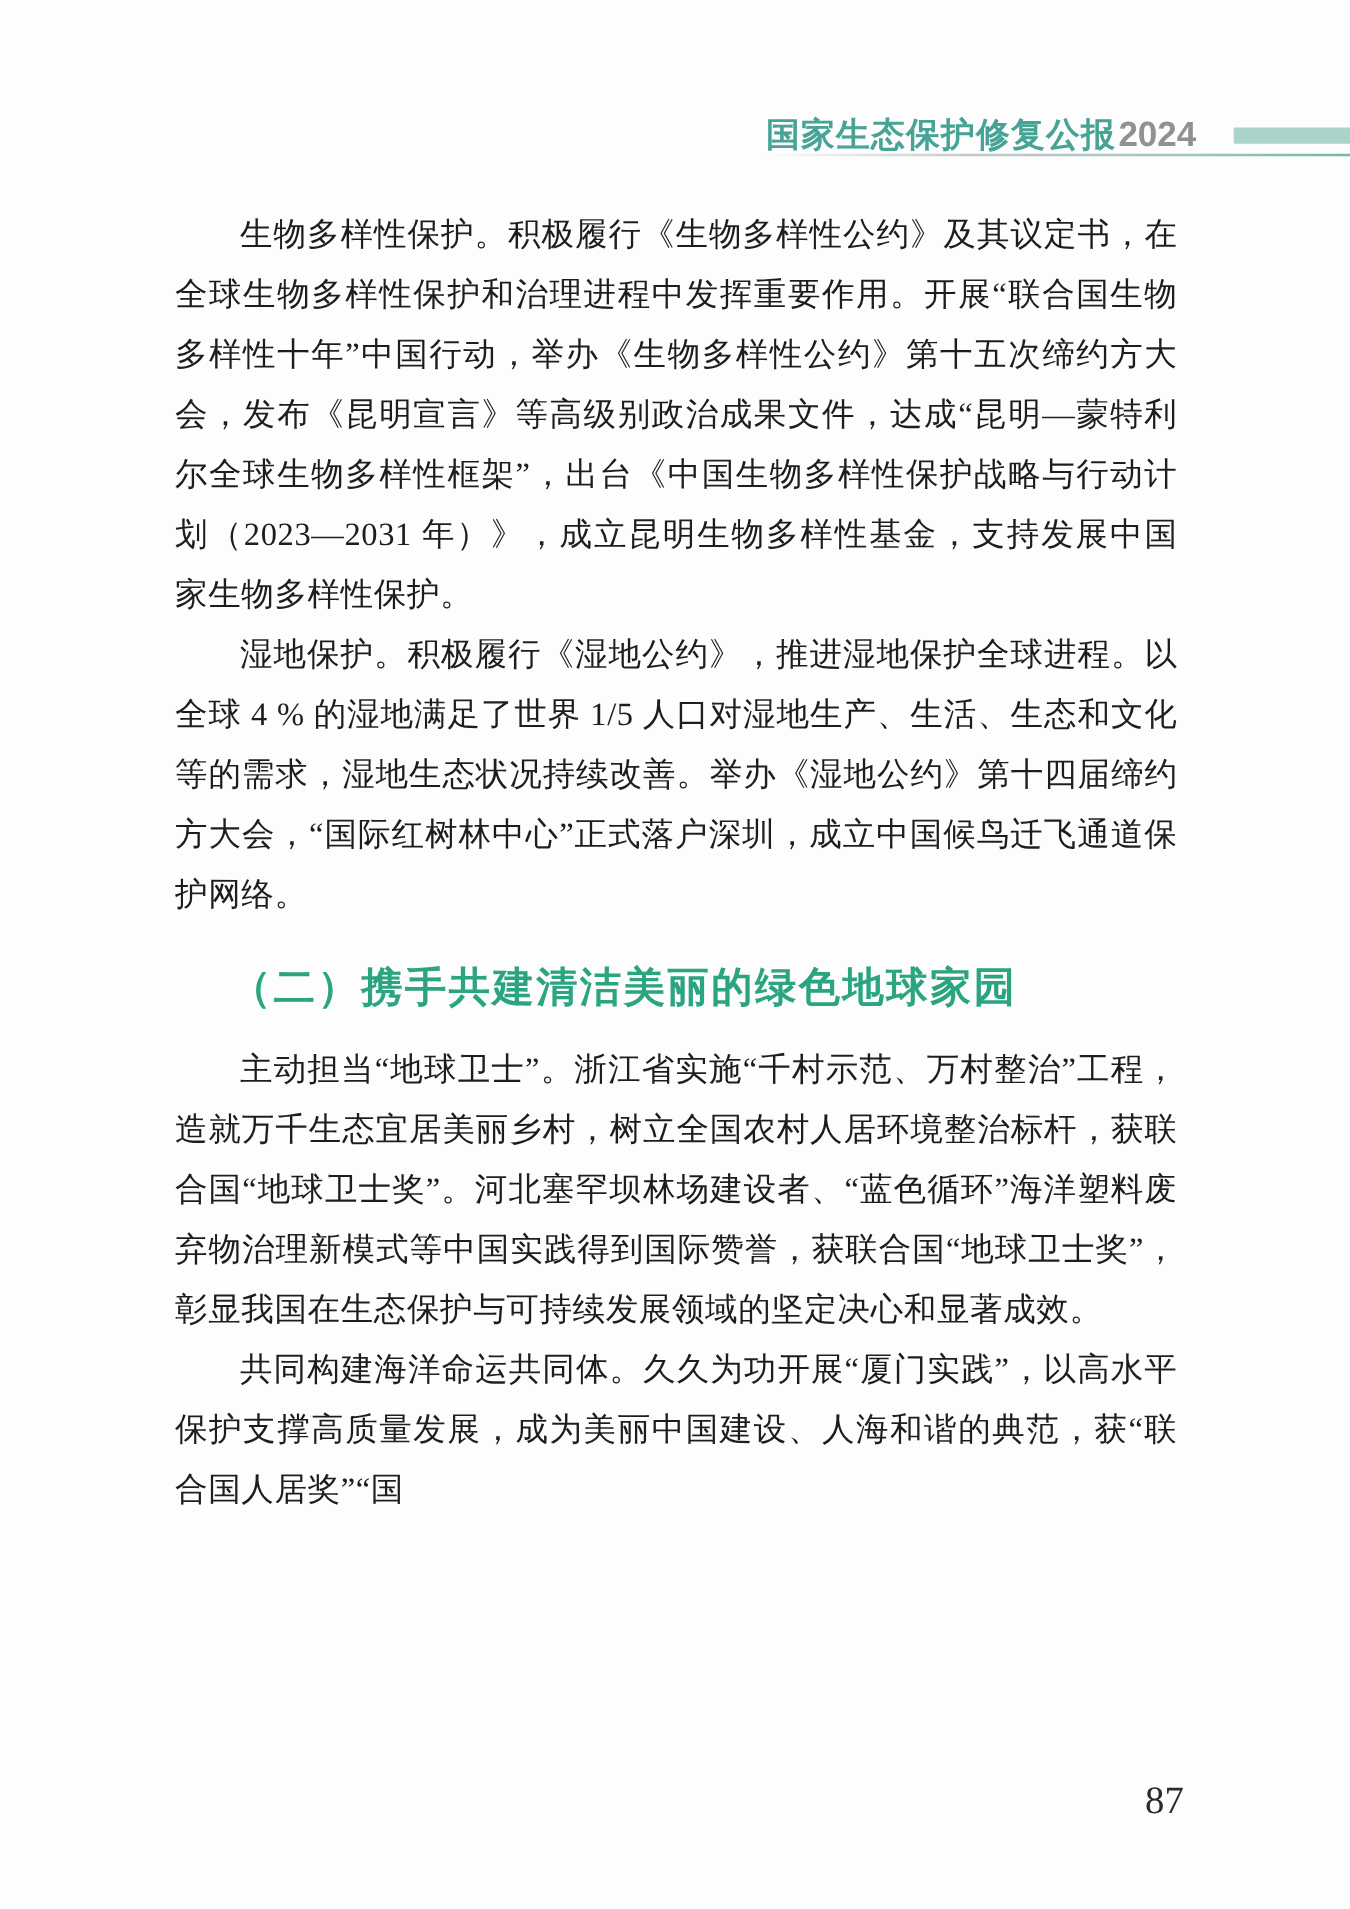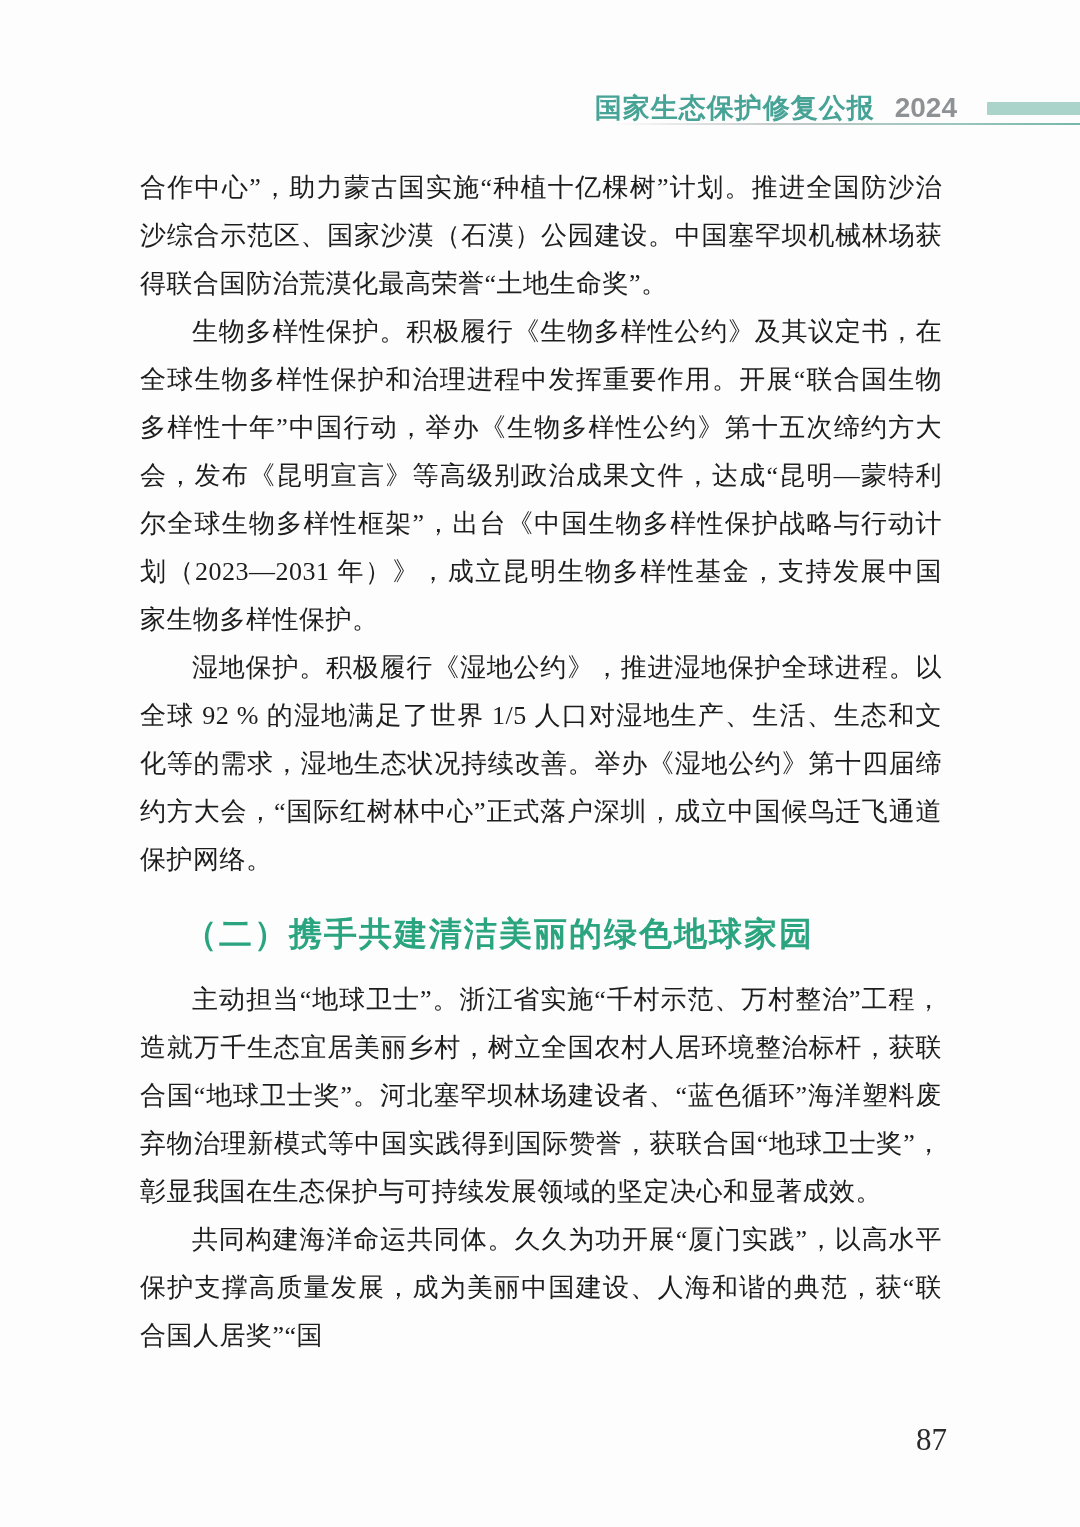--- a/index.html
+++ b/index.html
@@ -39,21 +39,21 @@
     font-size: 27px;
     letter-spacing: 1px;
     color: #46a396;
     line-height: 28px;
   }
   .header-year {
     font-family: "Liberation Sans", "DejaVu Sans", sans-serif;
     font-weight: bold;
     font-size: 28px;
     color: #8e9294;
-    margin-left: 20px;
+    margin-left: 2px;
     line-height: 28px;
   }
   .header-bar {
     display: inline-block;
     width: 113px;
     height: 13px;
     margin-left: 30px;
     background: #aad3ca;
     border-radius: 1px;
   }
@@ -118,23 +118,22 @@
   <header class="page-header">
     <div class="header-inner">
       <span class="header-title">国家生态保护修复公报</span>
       <span class="header-year">2024</span>
       <span class="header-bar"></span>
     </div>
     <div class="header-rule"></div>
   </header>
 
   <main class="page-body">
-    <p class="para no-indent">合作中心”，助力蒙古国实施“种植十亿棵树”计划。推进全国防沙治沙综合示范区、国家沙漠（石漠）公园建设。中国塞罕坝机械林场获得联合国防治荒漠化最高荣誉“土地生命奖”。</p>
     <p class="para">生物多样性保护。积极履行《生物多样性公约》及其议定书，在全球生物多样性保护和治理进程中发挥重要作用。开展“联合国生物多样性十年”中国行动，举办《生物多样性公约》第十五次缔约方大会，发布《昆明宣言》等高级别政治成果文件，达成“昆明—蒙特利尔全球生物多样性框架”，出台《中国生物多样性保护战略与行动计划（2023—2031 年）》，成立昆明生物多样性基金，支持发展中国家生物多样性保护。</p>
-    <p class="para">湿地保护。积极履行《湿地公约》，推进湿地保护全球进程。以全球 92 % 的湿地满足了世界 1/5 人口对湿地生产、生活、生态和文化等的需求，湿地生态状况持续改善。举办《湿地公约》第十四届缔约方大会，“国际红树林中心”正式落户深圳，成立中国候鸟迁飞通道保护网络。</p>
+    <p class="para">湿地保护。积极履行《湿地公约》，推进湿地保护全球进程。以全球 4 % 的湿地满足了世界 1/5 人口对湿地生产、生活、生态和文化等的需求，湿地生态状况持续改善。举办《湿地公约》第十四届缔约方大会，“国际红树林中心”正式落户深圳，成立中国候鸟迁飞通道保护网络。</p>
 
     <h2 class="section-heading">（二）携手共建清洁美丽的绿色地球家园</h2>
 
     <p class="para">主动担当“地球卫士”。浙江省实施“千村示范、万村整治”工程，造就万千生态宜居美丽乡村，树立全国农村人居环境整治标杆，获联合国“地球卫士奖”。河北塞罕坝林场建设者、“蓝色循环”海洋塑料废弃物治理新模式等中国实践得到国际赞誉，获联合国“地球卫士奖”，彰显我国在生态保护与可持续发展领域的坚定决心和显著成效。</p>
     <p class="para">共同构建海洋命运共同体。久久为功开展“厦门实践”，以高水平保护支撑高质量发展，成为美丽中国建设、人海和谐的典范，获“联合国人居奖”“国</p>
   </main>
 
   <span class="page-number">87</span>
 
 </div>

